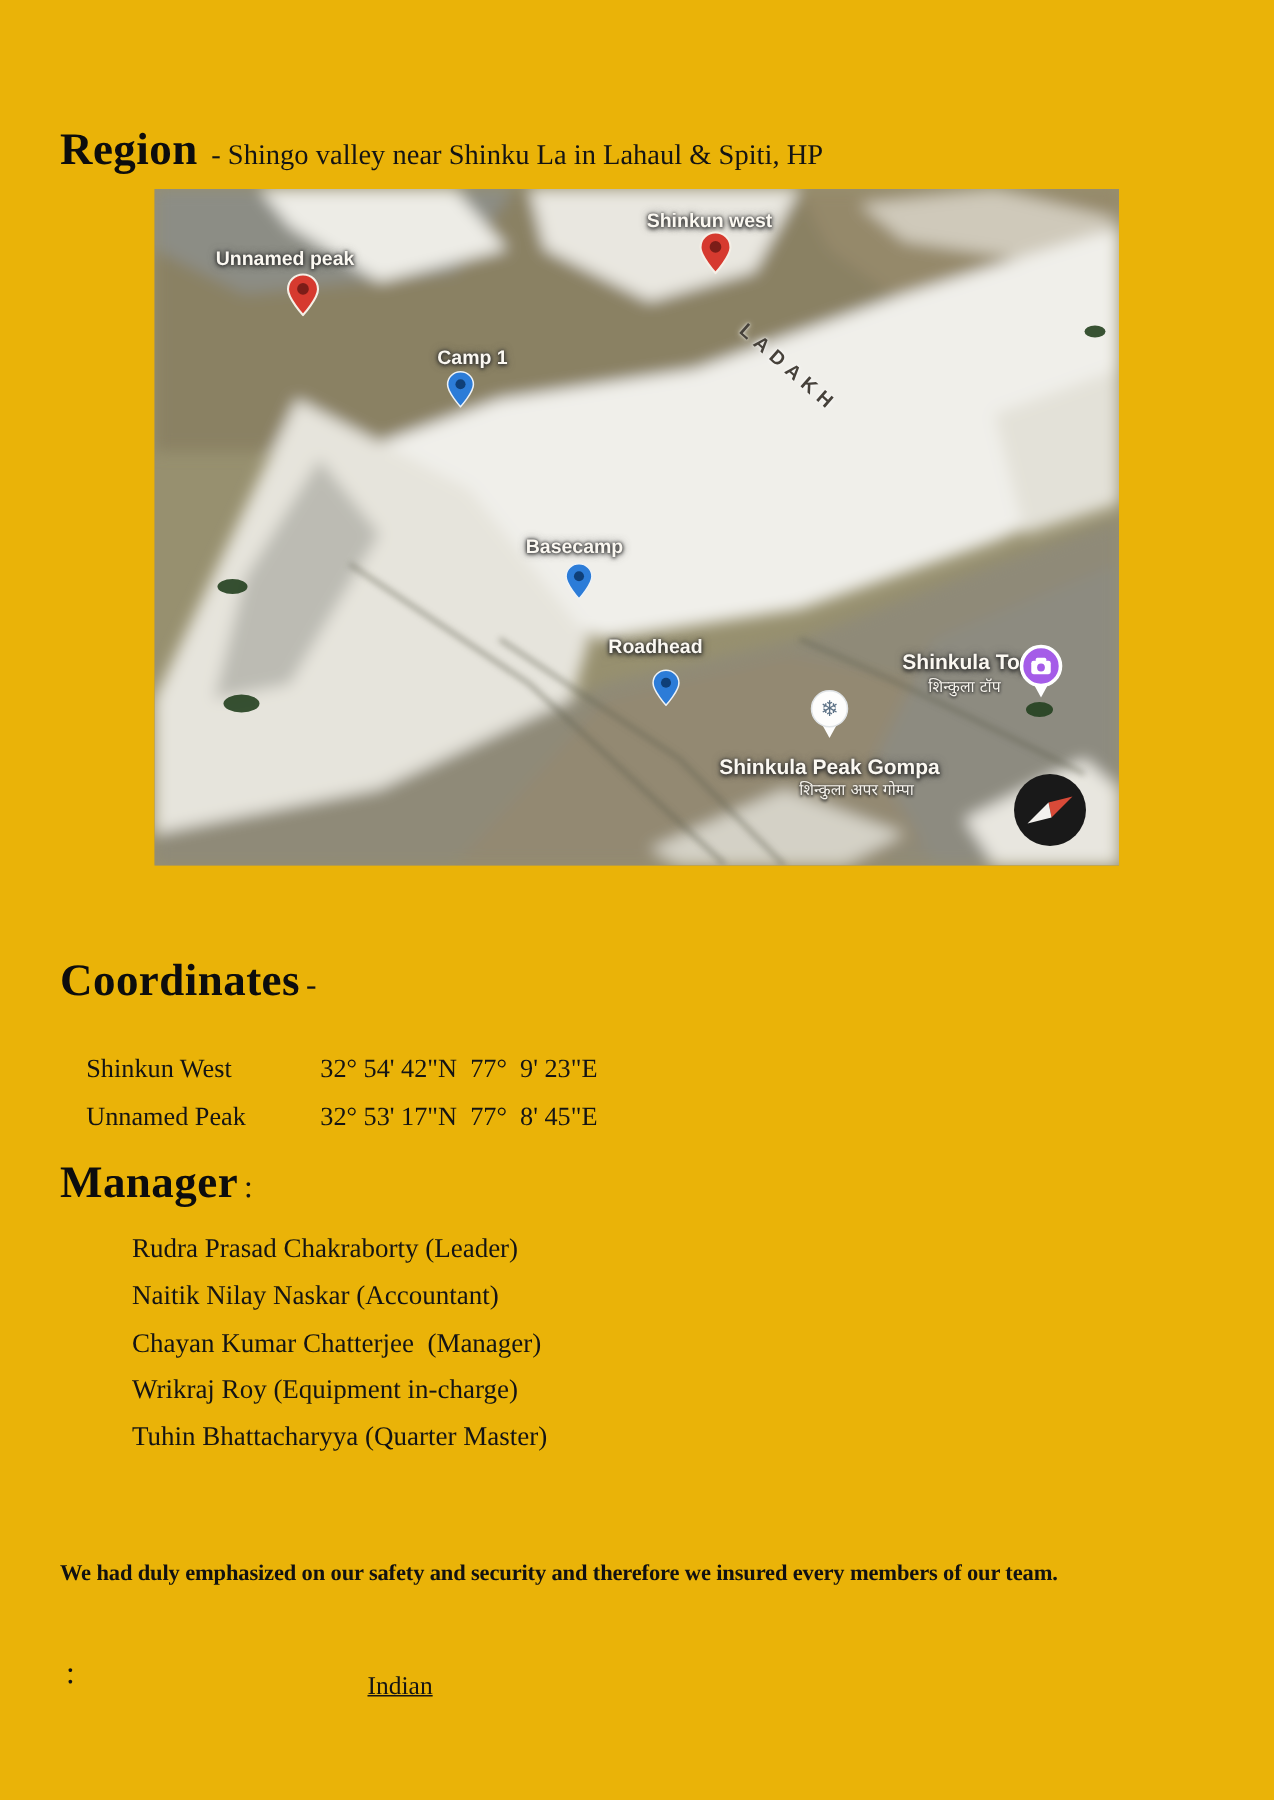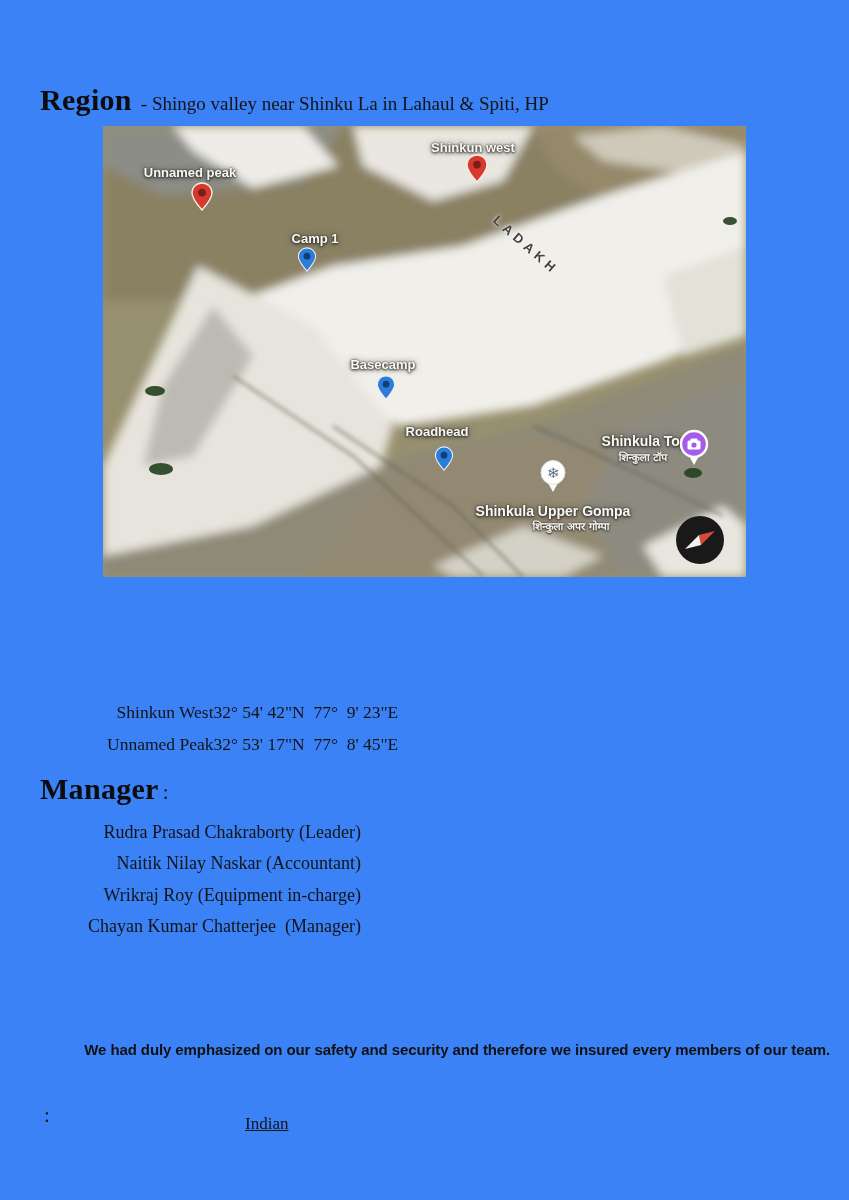--- a/index.html
+++ b/index.html
@@ -1,55 +1,55 @@
 <!DOCTYPE html>
 <html><head>
 <meta charset="utf-8">
 <style>
   html,body{margin:0;padding:0;background:#ffffff;}
-  .page{position:relative;width:849px;height:1200px;background:#3b82f6;overflow:hidden;
-        font-family:"Liberation Serif",serif;color:#141414;text-align:right;}
+  .page{position:relative;width:849px;height:1200px;background:#eab308;overflow:hidden;
+        font-family:"Liberation Serif",serif;color:#141414;}
 
   
   .h-row{position:absolute;display:flex;align-items:baseline;}
   .h1{font-size:30px;font-weight:700;letter-spacing:.3px;color:#0d0d0d;}
   .h-suffix{font-size:21px;font-weight:400;margin-left:4px;}
   .sub{font-size:19px;font-weight:400;margin-left:9px;white-space:pre;}
 
   
   .map{position:absolute;left:103px;top:126px;width:643px;height:451px;overflow:hidden;background:#97906f;}
   .terrain{position:absolute;left:0;top:0;width:100%;height:100%;display:block;}
   .m-label{position:absolute;transform:translate(-50%,-50%);
            font-family:"Liberation Sans",sans-serif;font-size:13px;font-weight:600;
            color:#fbf8f1;white-space:nowrap;
            text-shadow:0 0 2px #3d3d3d,0 1px 3px rgba(25,25,25,.95),0 0 6px rgba(70,70,70,.8);}
   .m-label.big{font-size:14px;}
   .m-sub{position:absolute;transform:translate(-50%,-50%);
-         font-family:"DejaVu Sans",sans-serif;font-size:10.5px;font-weight:700;
+         font-family:"DejaVu Sans",sans-serif;font-size:10.5px;font-weight:400;
          color:#f6f3ec;white-space:nowrap;
          text-shadow:0 0 2px #3d3d3d,0 1px 2px rgba(25,25,25,.95);}
   .pin{position:absolute;transform:translate(-50%,-100%);line-height:0;}
   .ladakh{position:absolute;left:423px;top:119px;transform:translate(-50%,-50%) rotate(41deg);
           font-family:"Liberation Sans",sans-serif;font-size:13px;font-weight:700;
           letter-spacing:4.5px;color:#46413a;white-space:nowrap;
           text-shadow:0 0 2px rgba(255,255,255,.85),0 0 5px rgba(255,255,255,.6);}
   .compass{position:absolute;left:597px;top:414px;transform:translate(-50%,-50%);line-height:0;}
 
   
   .coord-row{position:absolute;left:40px;font-size:17.5px;white-space:pre;}
   .coord-name{display:inline-block;width:156px;}
   .coord-val{white-space:pre;}
 
   
   .members-list{position:absolute;left:40px;top:817px;}
   .member-item{font-size:18px;line-height:31.3px;white-space:pre;margin-left:48px;}
 
   
   .safety{position:absolute;left:40px;top:1041px;width:790px;
-          font-family:Liberation Sans, sans-serif;font-size:15px;font-weight:700;
+          font-family:Liberation Serif, serif;font-size:15px;font-weight:700;
           letter-spacing:-0.1px;color:#111;}
   .nationality-value{position:absolute;left:205px;top:11px;font-size:17px;font-weight:400;text-decoration:underline;}
 </style>
 </head>
 <body>
 
 <div class="page">
 
   <div class="h-row" style="left:40px;top:83px;">
     <span class="h1">Region</span>
@@ -97,21 +97,21 @@
       </g>
     </svg>
 
     <div class="m-label" style="left:87px;top:46px;">Unnamed peak</div>
     <div class="m-label" style="left:370px;top:21px;">Shinkun west</div>
     <div class="m-label" style="left:212px;top:112px;">Camp 1</div>
     <div class="m-label" style="left:280px;top:238px;">Basecamp</div>
     <div class="m-label" style="left:334px;top:305px;">Roadhead</div>
     <div class="m-label big" style="left:542px;top:315px;">Shinkula Top</div>
     <div class="m-sub" style="left:540px;top:331px;">शिन्कुला टॉप</div>
-    <div class="m-label big" style="left:450px;top:385px;">Shinkula Upper Gompa</div>
+    <div class="m-label big" style="left:450px;top:385px;">Shinkula Peak Gompa</div>
     <div class="m-sub" style="left:468px;top:400px;">शिन्कुला अपर गोम्पा</div>
 
     <div class="ladakh">LADAKH</div>
 
     <div class="pin" style="left:99px;top:85px;">
       <svg width="22" height="29" viewBox="0 0 22 29">
         <path d="M11,1 C5.4,1 1,5.4 1,10.8 C1,17 11,28 11,28 C11,28 21,17 21,10.8 C21,5.4 16.6,1 11,1 Z" fill="#d63a2f" stroke="#f4efe6" stroke-width="1.4"></path>
         <circle cx="11" cy="10.6" r="3.9" fill="#7c1d18"></circle>
       </svg>
     </div>
@@ -158,36 +158,41 @@
 
     <div class="compass">
       <svg width="50" height="50" viewBox="0 0 50 50">
         <circle cx="25" cy="25" r="24" fill="#191919"></circle>
         <polygon points="40,16 24,20 26,30" fill="#d84a38"></polygon>
         <polygon points="10,34 24,20 26,30" fill="#f3f1ee"></polygon>
       </svg>
     </div>
   </div>
 
+  <div class="h-row" style="left:40px;top:637px;">
+    <span class="h1">Coordinates</span>
+    <span class="h-suffix">-</span>
+  </div>
   <div class="coord-row" style="top:681px;">
     <span class="coord-name">Shinkun West</span><span class="coord-val">32° 54' 42"N  77°  9' 23"E</span>
   </div>
   <div class="coord-row" style="top:713px;">
     <span class="coord-name">Unnamed Peak</span><span class="coord-val">32° 53' 17"N  77°  8' 45"E</span>
   </div>
 
   <div class="h-row" style="left:40px;top:772px;">
     <span class="h1">Manager</span>
     <span class="h-suffix">:</span>
   </div>
   <div class="members-list">
     <div class="member-item">Rudra Prasad Chakraborty (Leader)</div>
     <div class="member-item">Naitik Nilay Naskar (Accountant)</div>
+    <div class="member-item">Chayan Kumar Chatterjee  (Manager)</div>
     <div class="member-item">Wrikraj Roy (Equipment in-charge)</div>
-    <div class="member-item">Chayan Kumar Chatterjee  (Manager)</div>
+    <div class="member-item">Tuhin Bhattacharyya (Quarter Master)</div>
   </div>
 
   <div class="safety">We had duly emphasized on our safety and security and therefore we insured every members of our team.</div>
 
   <div class="h-row" style="left:40px;top:1103px;width:500px;">
     <span class="h-suffix">:</span>
     <span class="nationality-value">Indian</span>
   </div>
 
 </div>

